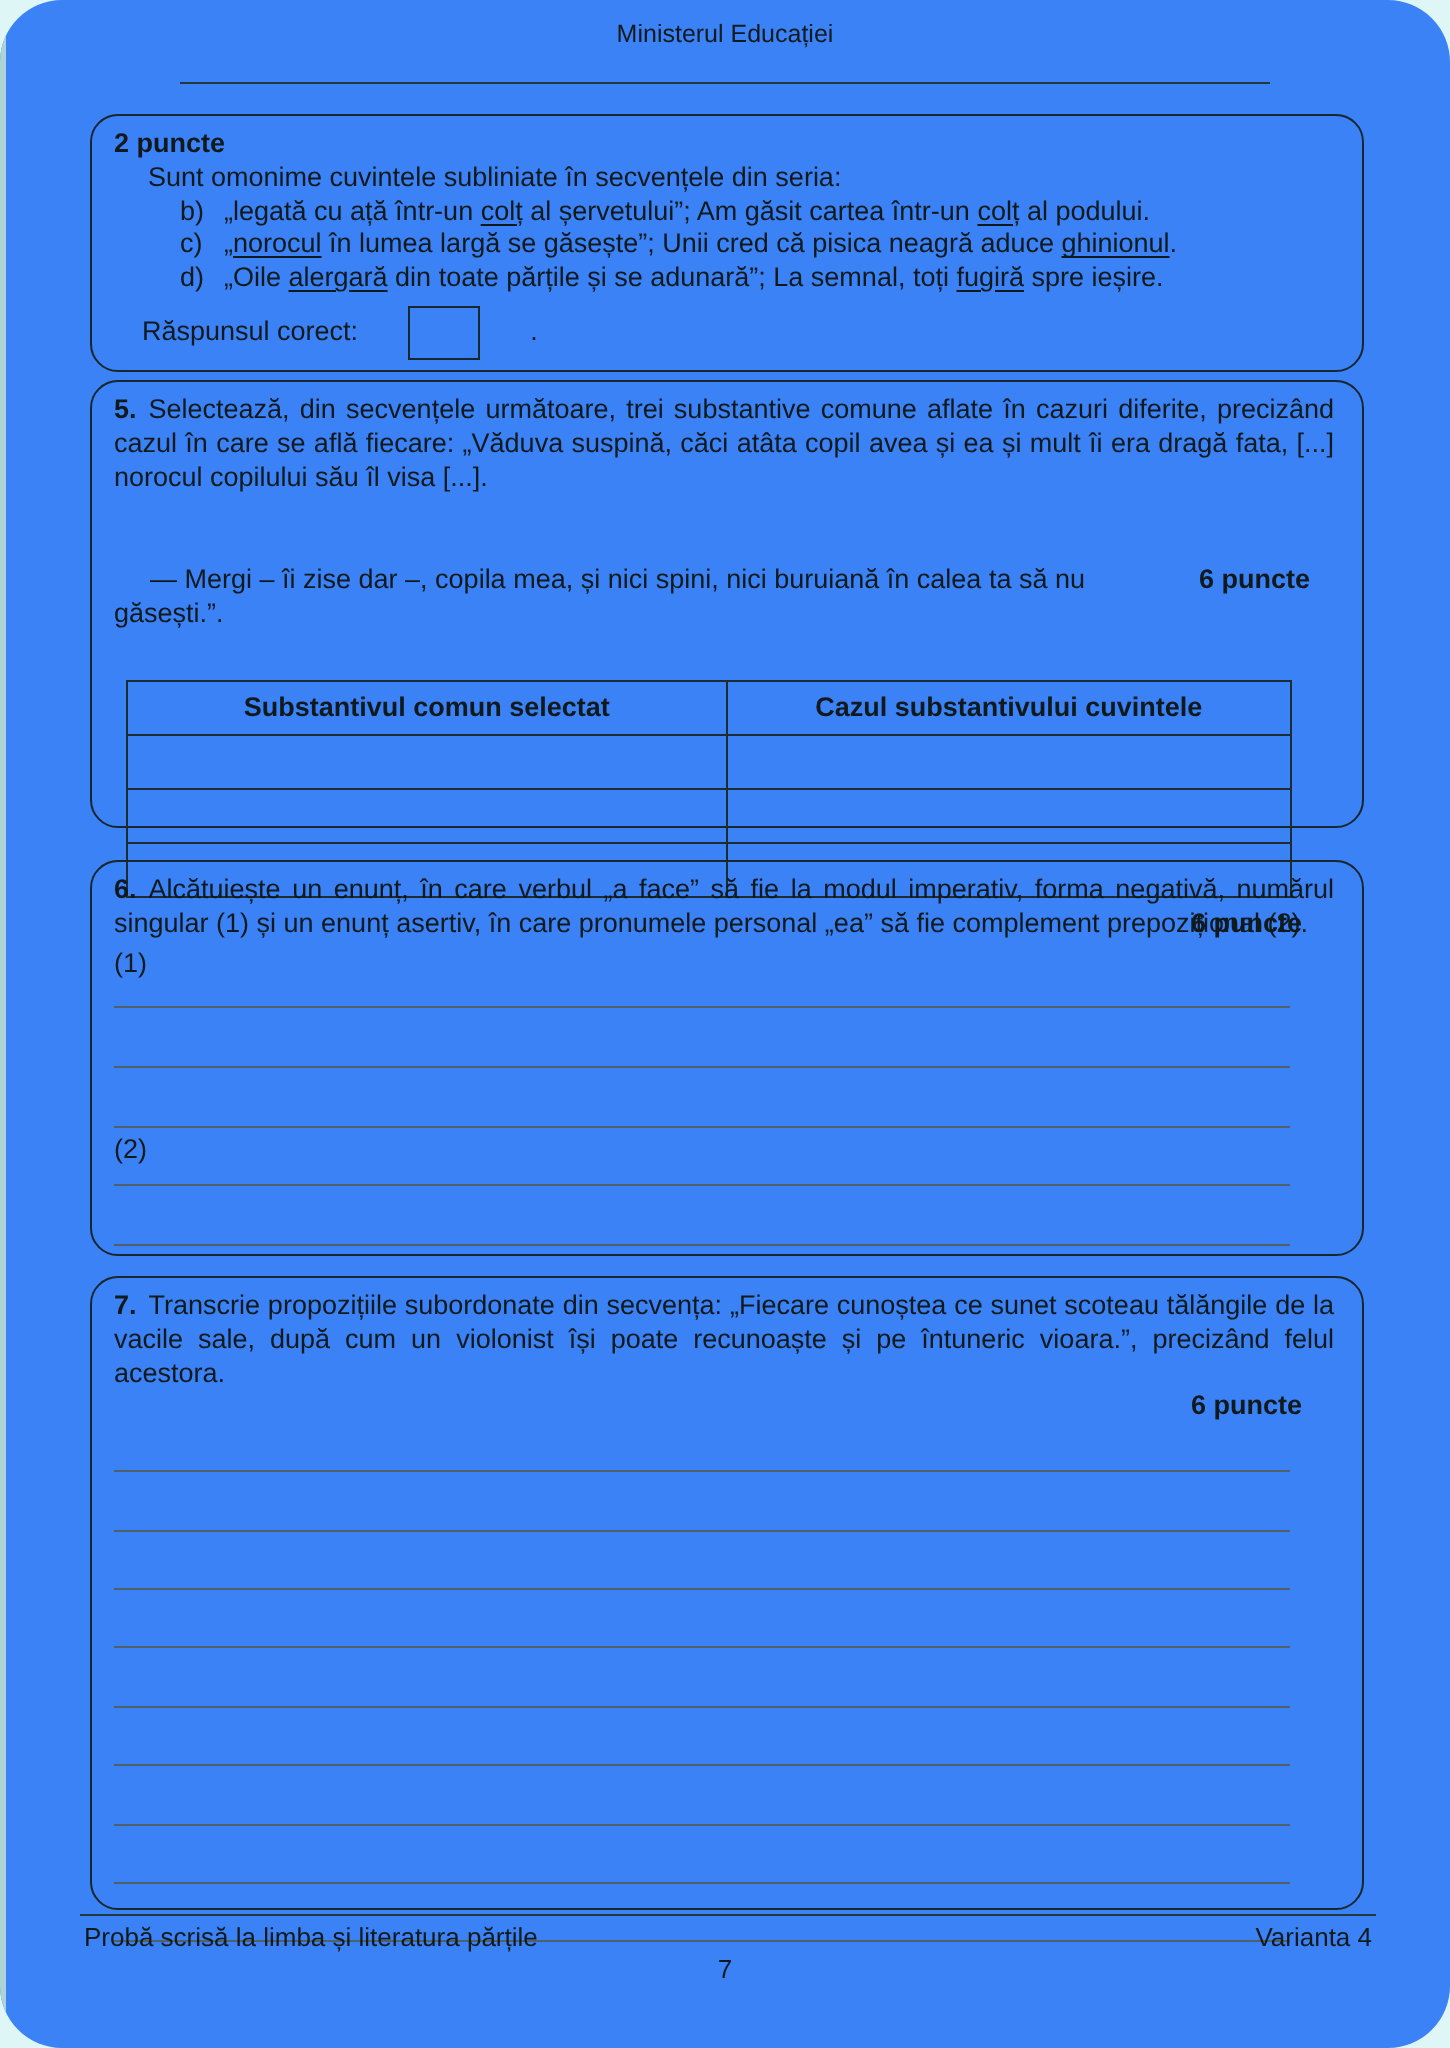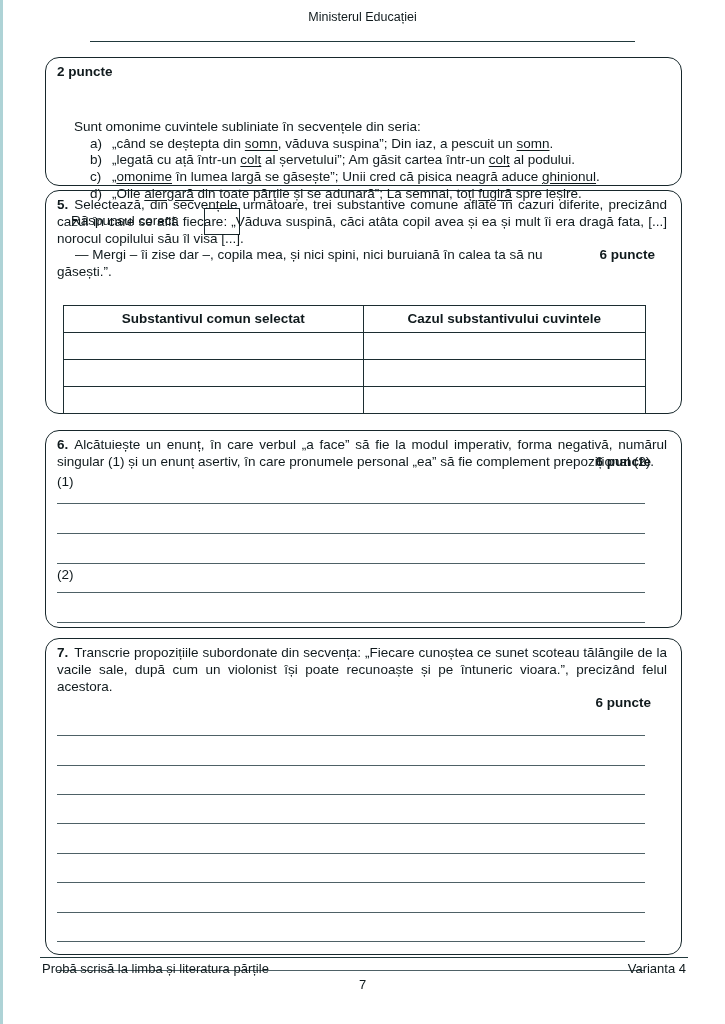--- a/index.html
+++ b/index.html
@@ -1,20 +1,21 @@
 <!DOCTYPE html>
 <html><head>
 <meta charset="utf-8">
 <style>
   html,body { margin:0; padding:0; background:#dff6f6; }
   .page {
     position:relative; width:725px; height:1024px; overflow:hidden;
-    background:#ffffff;
+    background:#3b82f6;
     font-family:"Liberation Sans", sans-serif;
     color:#101a1d;
+    border-radius:31px;
   }
   .page::before{
     content:""; position:absolute; left:0; top:0; bottom:0; width:3px;
     background:#aed3d6;
   }
   
   .hdr { position:absolute; top:9px; left:0; width:100%; text-align:center;
          font-size:12.5px; line-height:16px; }
   .hdr-rule { position:absolute; top:41px; left:90px; width:545px;
               border-top:1.5px solid #21393c; }
@@ -30,21 +31,21 @@
   .pts { font-weight:bold; white-space:nowrap; margin-right:12px; }
   .qnum { font-weight:bold; margin-right:6px; }
   .just { text-align:justify; }
   
   .opt { margin-left:33px; }
   .opt-letter { display:inline-block; width:22px; }
   u { text-underline-offset:2px; }
   .answer-row { display:flex; align-items:center; gap:25px; margin:5px 0 0 14px; }
   .answer-box { width:34px; height:25px; border:1.6px solid #17272b; background:transparent; }
   
-  .q5-quote { display:flex; justify-content:flex-start; }
+  .q5-quote { display:flex; justify-content:flex-start;margin-top:35px; }
   .q5-quote .qt { text-indent:18px; }
   table.anstable { border-collapse:collapse; width:583px; margin:24px 0 0 6px;
                    font-size:13.5px; }
   table.anstable th, table.anstable td { border:1.3px solid #1c2d31; height:27px; box-sizing:border-box; }
   table.anstable th { font-weight:bold; text-align:center; }
   table.anstable th:first-child, table.anstable td:first-child { width:51.5%; }
   
   .rel { position:relative; }
   .pts-abs { position:absolute; right:16px; bottom:0; font-weight:bold; }
   .wl { border-bottom:1.2px solid #4e6166; margin-right:22px; }
@@ -66,25 +67,24 @@
 
   <div class="hdr">
     <div>Ministerul Educației</div>
   </div>
   <div class="hdr-rule"></div>
 
   <div class="qbox" id="box4">
     <div class="row-split">
       <span class="pts">2 puncte</span>
     </div>
-    <div style="margin-left:17px;margin-top:38px;">Sunt omonime cuvintele subliniate în secvențele din seria:</div>
+    <div style="margin-left:17px;">Sunt omonime cuvintele subliniate în secvențele din seria:</div>
     <div>
-        <div class="opt"><span class="opt-letter">a)</span><span><span>„când se deștepta din </span><u>somn</u><span>, văduva suspina”; Din iaz, a pescuit un </span><u>somn</u><span>.</span></span></div>
         <div class="opt"><span class="opt-letter">b)</span><span><span>„legată cu ață într-un </span><u>colț</u><span> al șervetului”; Am găsit cartea într-un </span><u>colț</u><span> al podului.</span></span></div>
-        <div class="opt"><span class="opt-letter">c)</span><span><span>„</span><u>omonime</u><span> în lumea largă se găsește”; Unii cred că pisica neagră aduce </span><u>ghinionul</u><span>.</span></span></div>
+        <div class="opt"><span class="opt-letter">c)</span><span><span>„</span><u>norocul</u><span> în lumea largă se găsește”; Unii cred că pisica neagră aduce </span><u>ghinionul</u><span>.</span></span></div>
         <div class="opt"><span class="opt-letter">d)</span><span><span>„Oile </span><u>alergară</u><span> din toate părțile și se adunară”; La semnal, toți </span><u>fugiră</u><span> spre ieșire.</span></span></div>
       </div>
     <div class="answer-row">
       <span>Răspunsul corect:</span>
       <span class="answer-box"></span>
       <span>.</span>
     </div>
   </div>
 
   <div class="qbox" id="box5">

